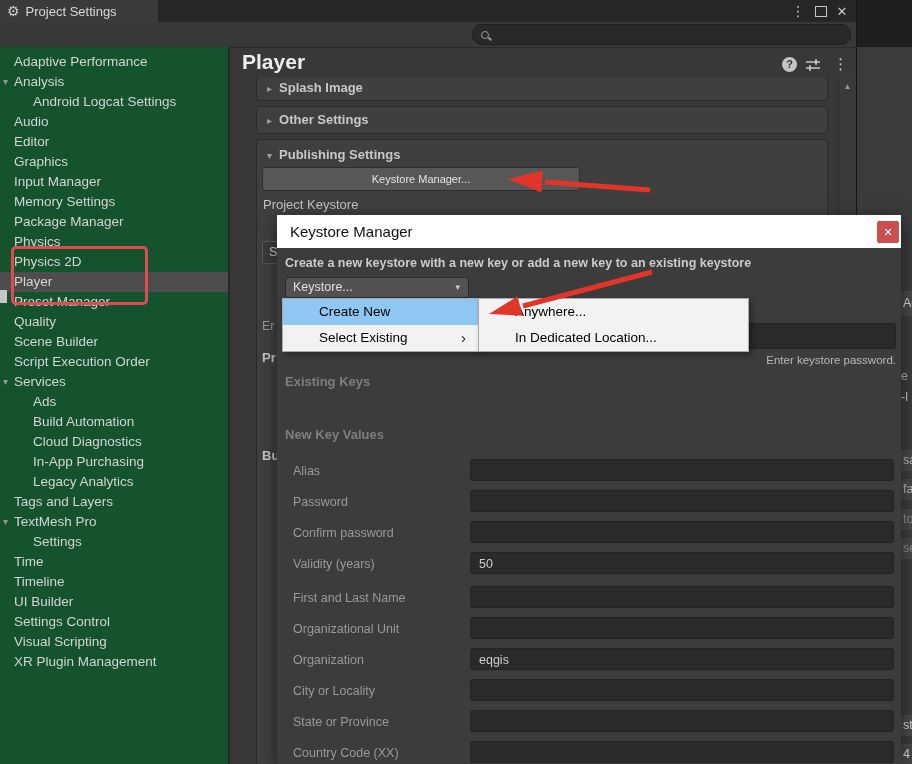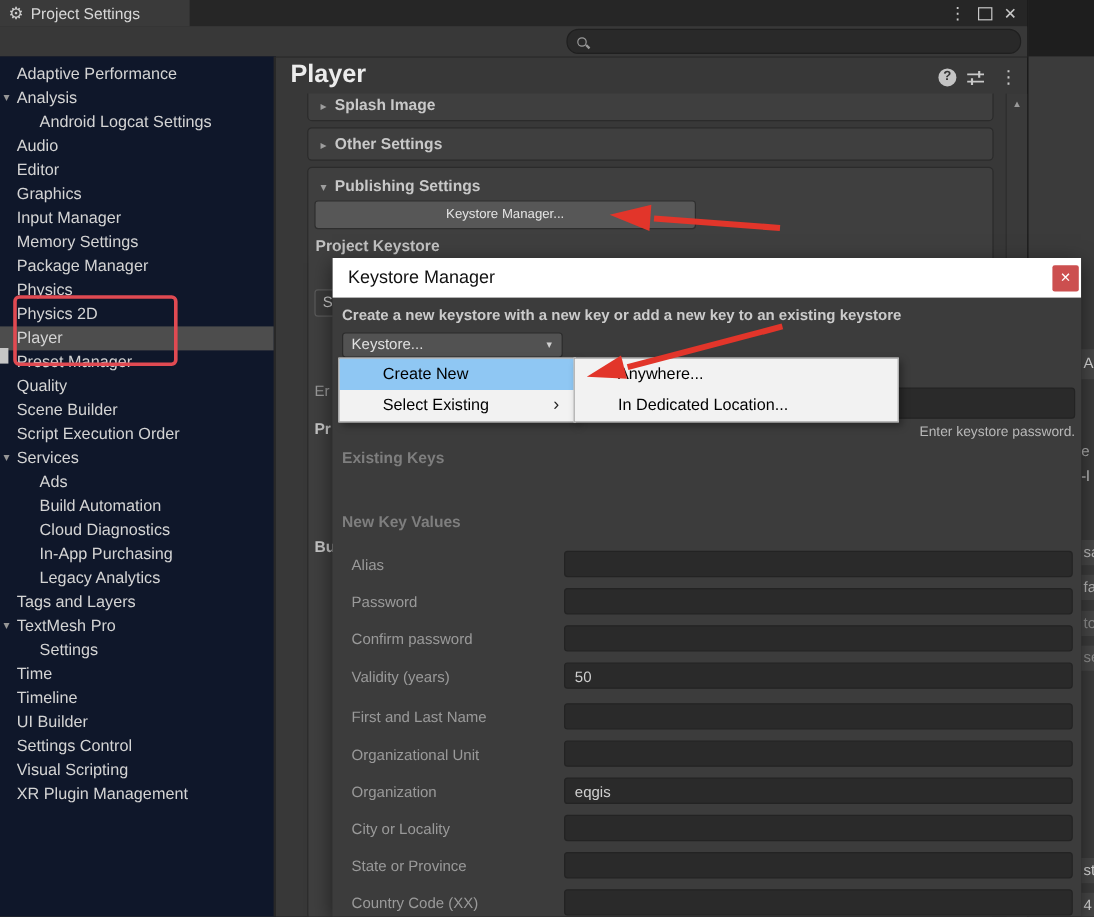--- a/index.html
+++ b/index.html
@@ -23,21 +23,21 @@
   #ctl-max{left:811px;width:20px;}
   #ctl-max .box{width:10px;height:9px;border:1.5px solid #C8C8C8;}
   #ctl-close{left:832px;width:20px;font-size:13px;}
 
   #toolbar{position:absolute;left:0;top:22px;width:856px;height:25px;background:#383838;border-bottom:1px solid #2A2A2A;}
   #searchbox{position:absolute;left:472px;top:2px;width:377px;height:19px;background:#292929;border:1px solid #1F1F1F;border-radius:10px;display:flex;align-items:center;}
   .mag{width:6px;height:6px;border:1.5px solid #9A9A9A;border-radius:50%;position:relative;margin-left:8px;}
   .mag::after{content:"";position:absolute;width:4px;height:1.5px;background:#9A9A9A;transform:rotate(45deg);right:-3.5px;bottom:-1.5px;}
 
   
-  #sidebar{position:absolute;left:0;top:47px;width:228px;height:717px;background:#0f172a;border-right:2px solid #282828;}
+  #sidebar{position:absolute;left:0;top:47px;width:228px;height:717px;background:#14532d;border-right:2px solid #282828;}
   #side-list{position:absolute;left:0;top:5px;width:228px;}
   .side-item{position:relative;height:20px;line-height:20px;font-size:13.5px;color:#D4D4D4;padding-left:14px;white-space:nowrap;}
   .side-item.child{padding-left:33px;}
   .side-item.selected{background:#4D4D4D;}
   .side-item .foldout{position:absolute;left:3px;top:0;font-size:10px;color:#969696;}
 
   
   #main-title{position:absolute;left:242px;top:50px;font-size:21px;font-weight:bold;color:#ECECEC;}
   #help-ic{position:absolute;left:782px;top:57px;width:15px;height:15px;border-radius:50%;background:#C4C4C4;color:#333;font-size:11px;font-weight:bold;text-align:center;line-height:15px;}
   #preset-ic{position:absolute;left:805px;top:58px;}
@@ -47,21 +47,21 @@
   .secbox{position:absolute;left:26px;width:570px;background:#3F3F3F;border:1px solid #2B2B2B;border-radius:4px;}
   #box-splash{top:-14px;height:35px;}
   #box-other{top:28px;height:26px;}
   #box-pub{top:61px;height:625px;}
   .sec-label{position:absolute;left:10px;font-size:13px;font-weight:bold;color:#C8C8C8;white-space:nowrap;}
   .sec-label .tri{color:#9E9E9E;font-size:10px;margin-right:7px;font-weight:normal;}
   #lbl-splash{bottom:5px;}
   #lbl-other{top:5px;}
   #lbl-pub{top:7px;}
   #keystore-btn{position:absolute;left:32px;top:89px;width:316px;height:22px;background:#575757;border:1px solid #2E2E2E;border-radius:3px;color:#E4E4E4;font-size:11px;text-align:center;line-height:22px;}
-  #proj-keystore{position:absolute;left:33px;top:119px;font-size:13px;font-weight:bold;color:#C2C2C2;}
+  #proj-keystore{position:absolute;left:33px;top:119px;font-size:13px;font-weight:normal;color:#C2C2C2;}
   #frag-s{position:absolute;left:32px;top:163px;width:44px;height:21px;border:1px solid #5A5A5A;border-radius:3px;background:#3A3A3A;color:#C8C8C8;font-size:12.5px;line-height:21px;padding-left:6px;}
   .frag-l{position:absolute;left:32px;font-size:12.5px;color:#9A9A9A;white-space:nowrap;}
   .frag-l.bold{font-weight:bold;color:#C6C6C6;font-size:13px;}
   #frag-er{top:241px;}
   #frag-pr{top:272px;}
   #frag-bu{top:370px;}
 
   
   #vscroll{position:absolute;left:838px;top:78px;width:17px;height:686px;background:#3A3A3A;border-left:1px solid #2D2D2D;}
   #vscroll .up{position:absolute;top:4px;left:0;width:17px;text-align:center;font-size:8px;color:#9A9A9A;}

